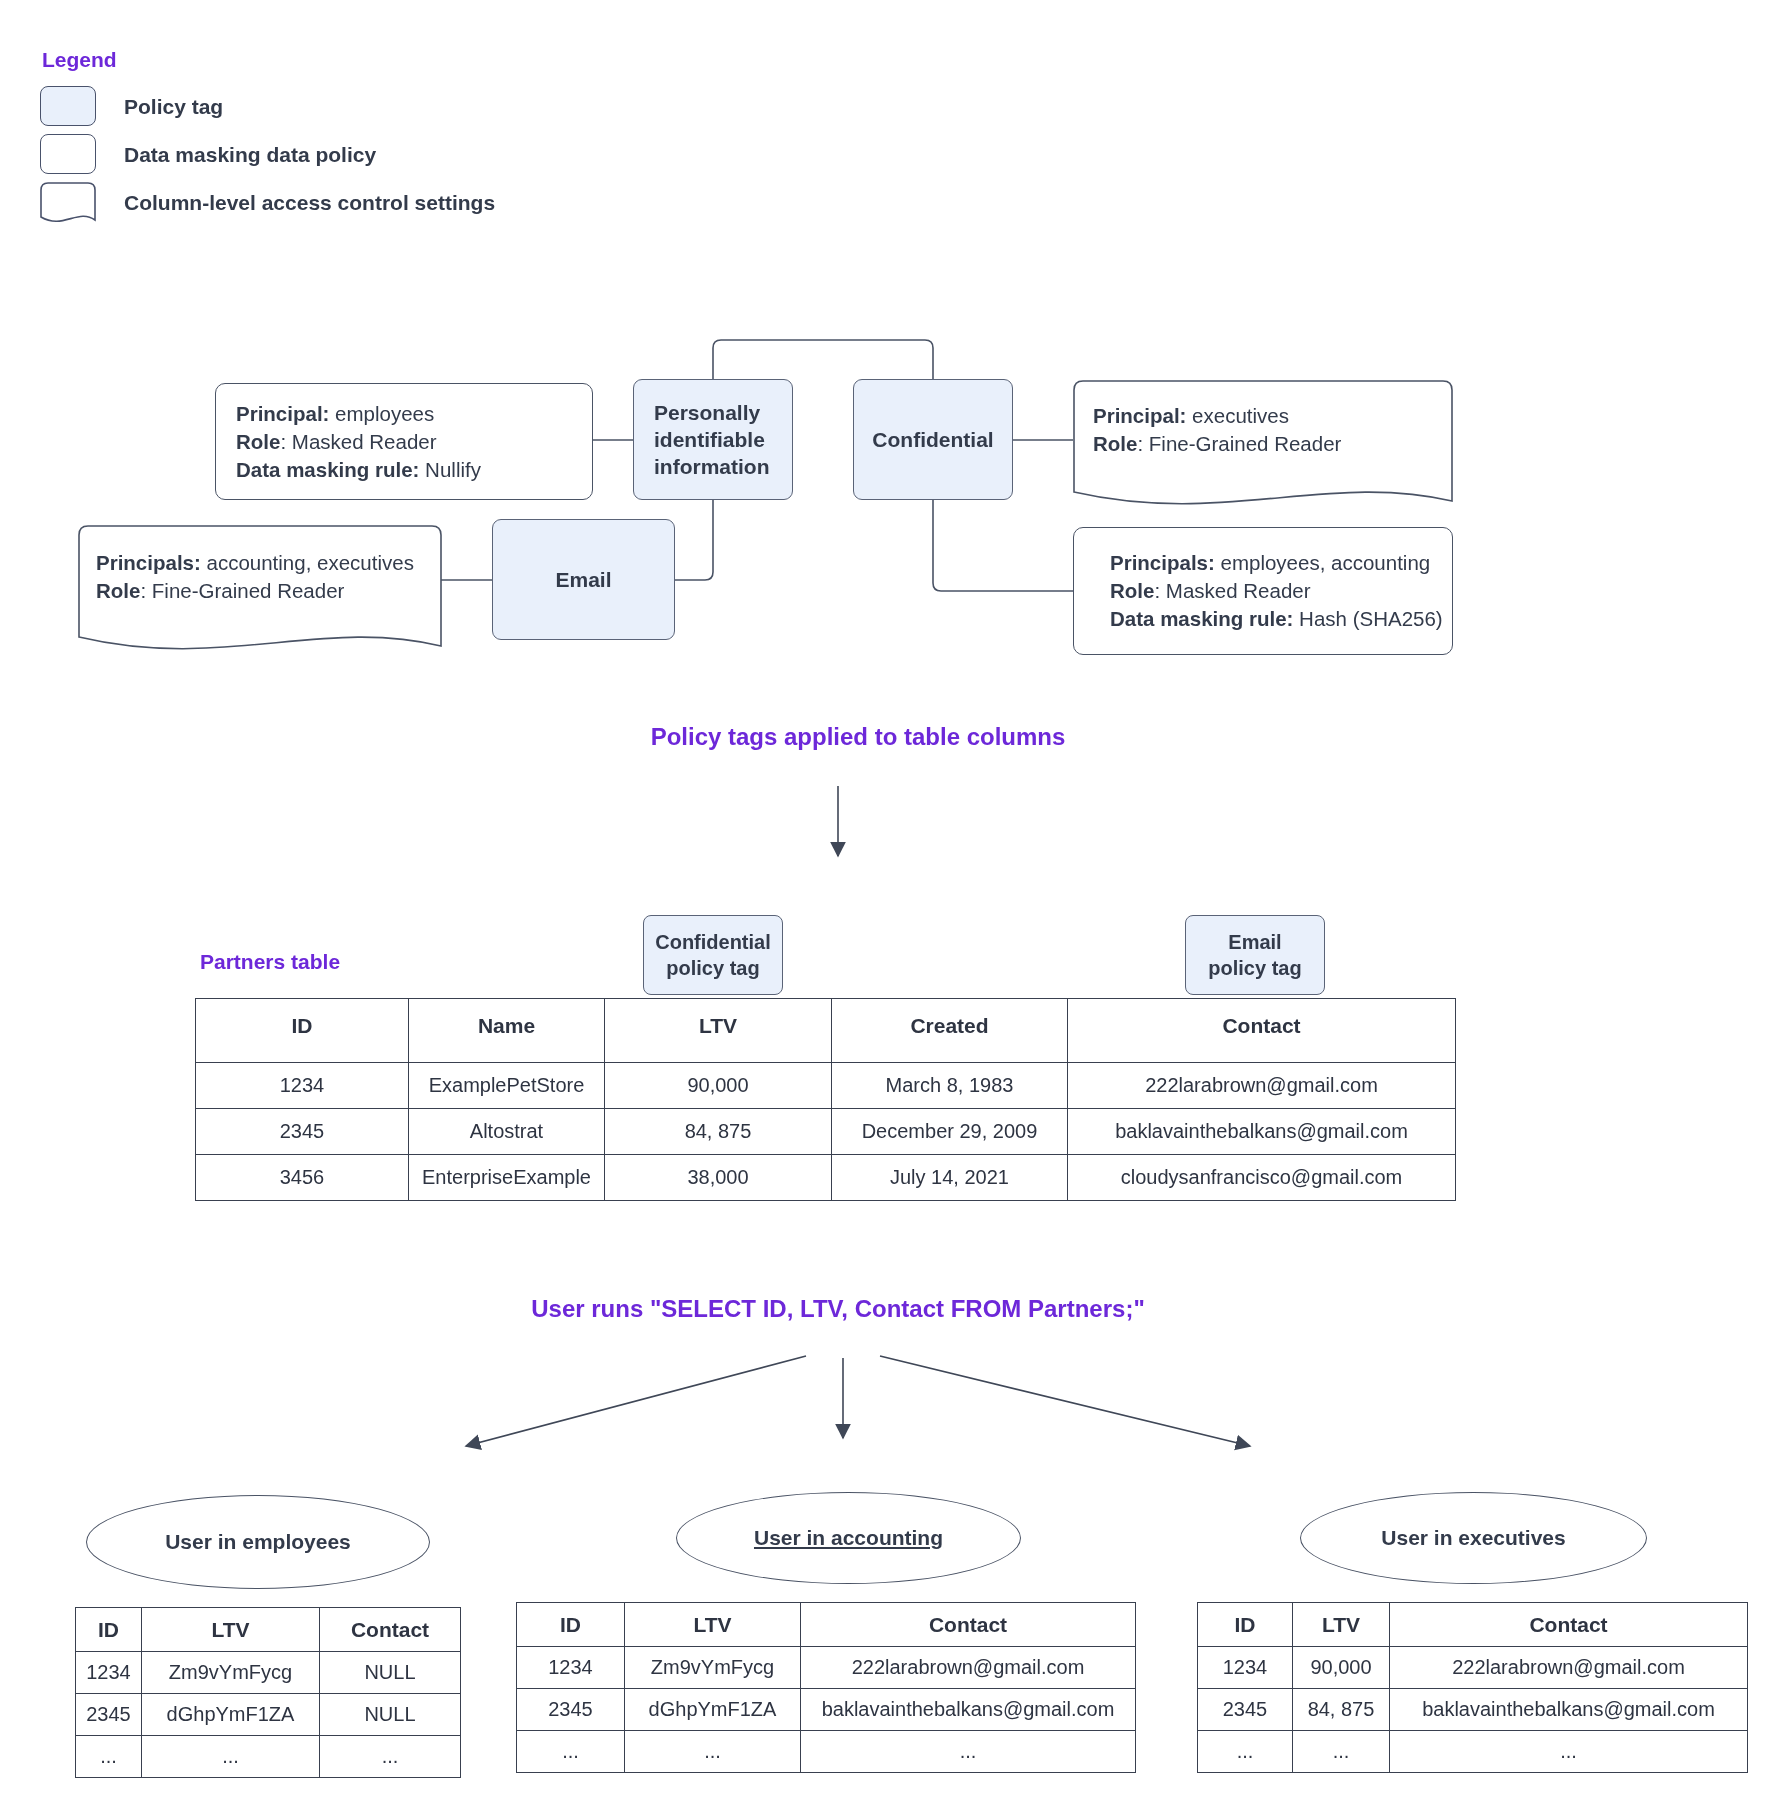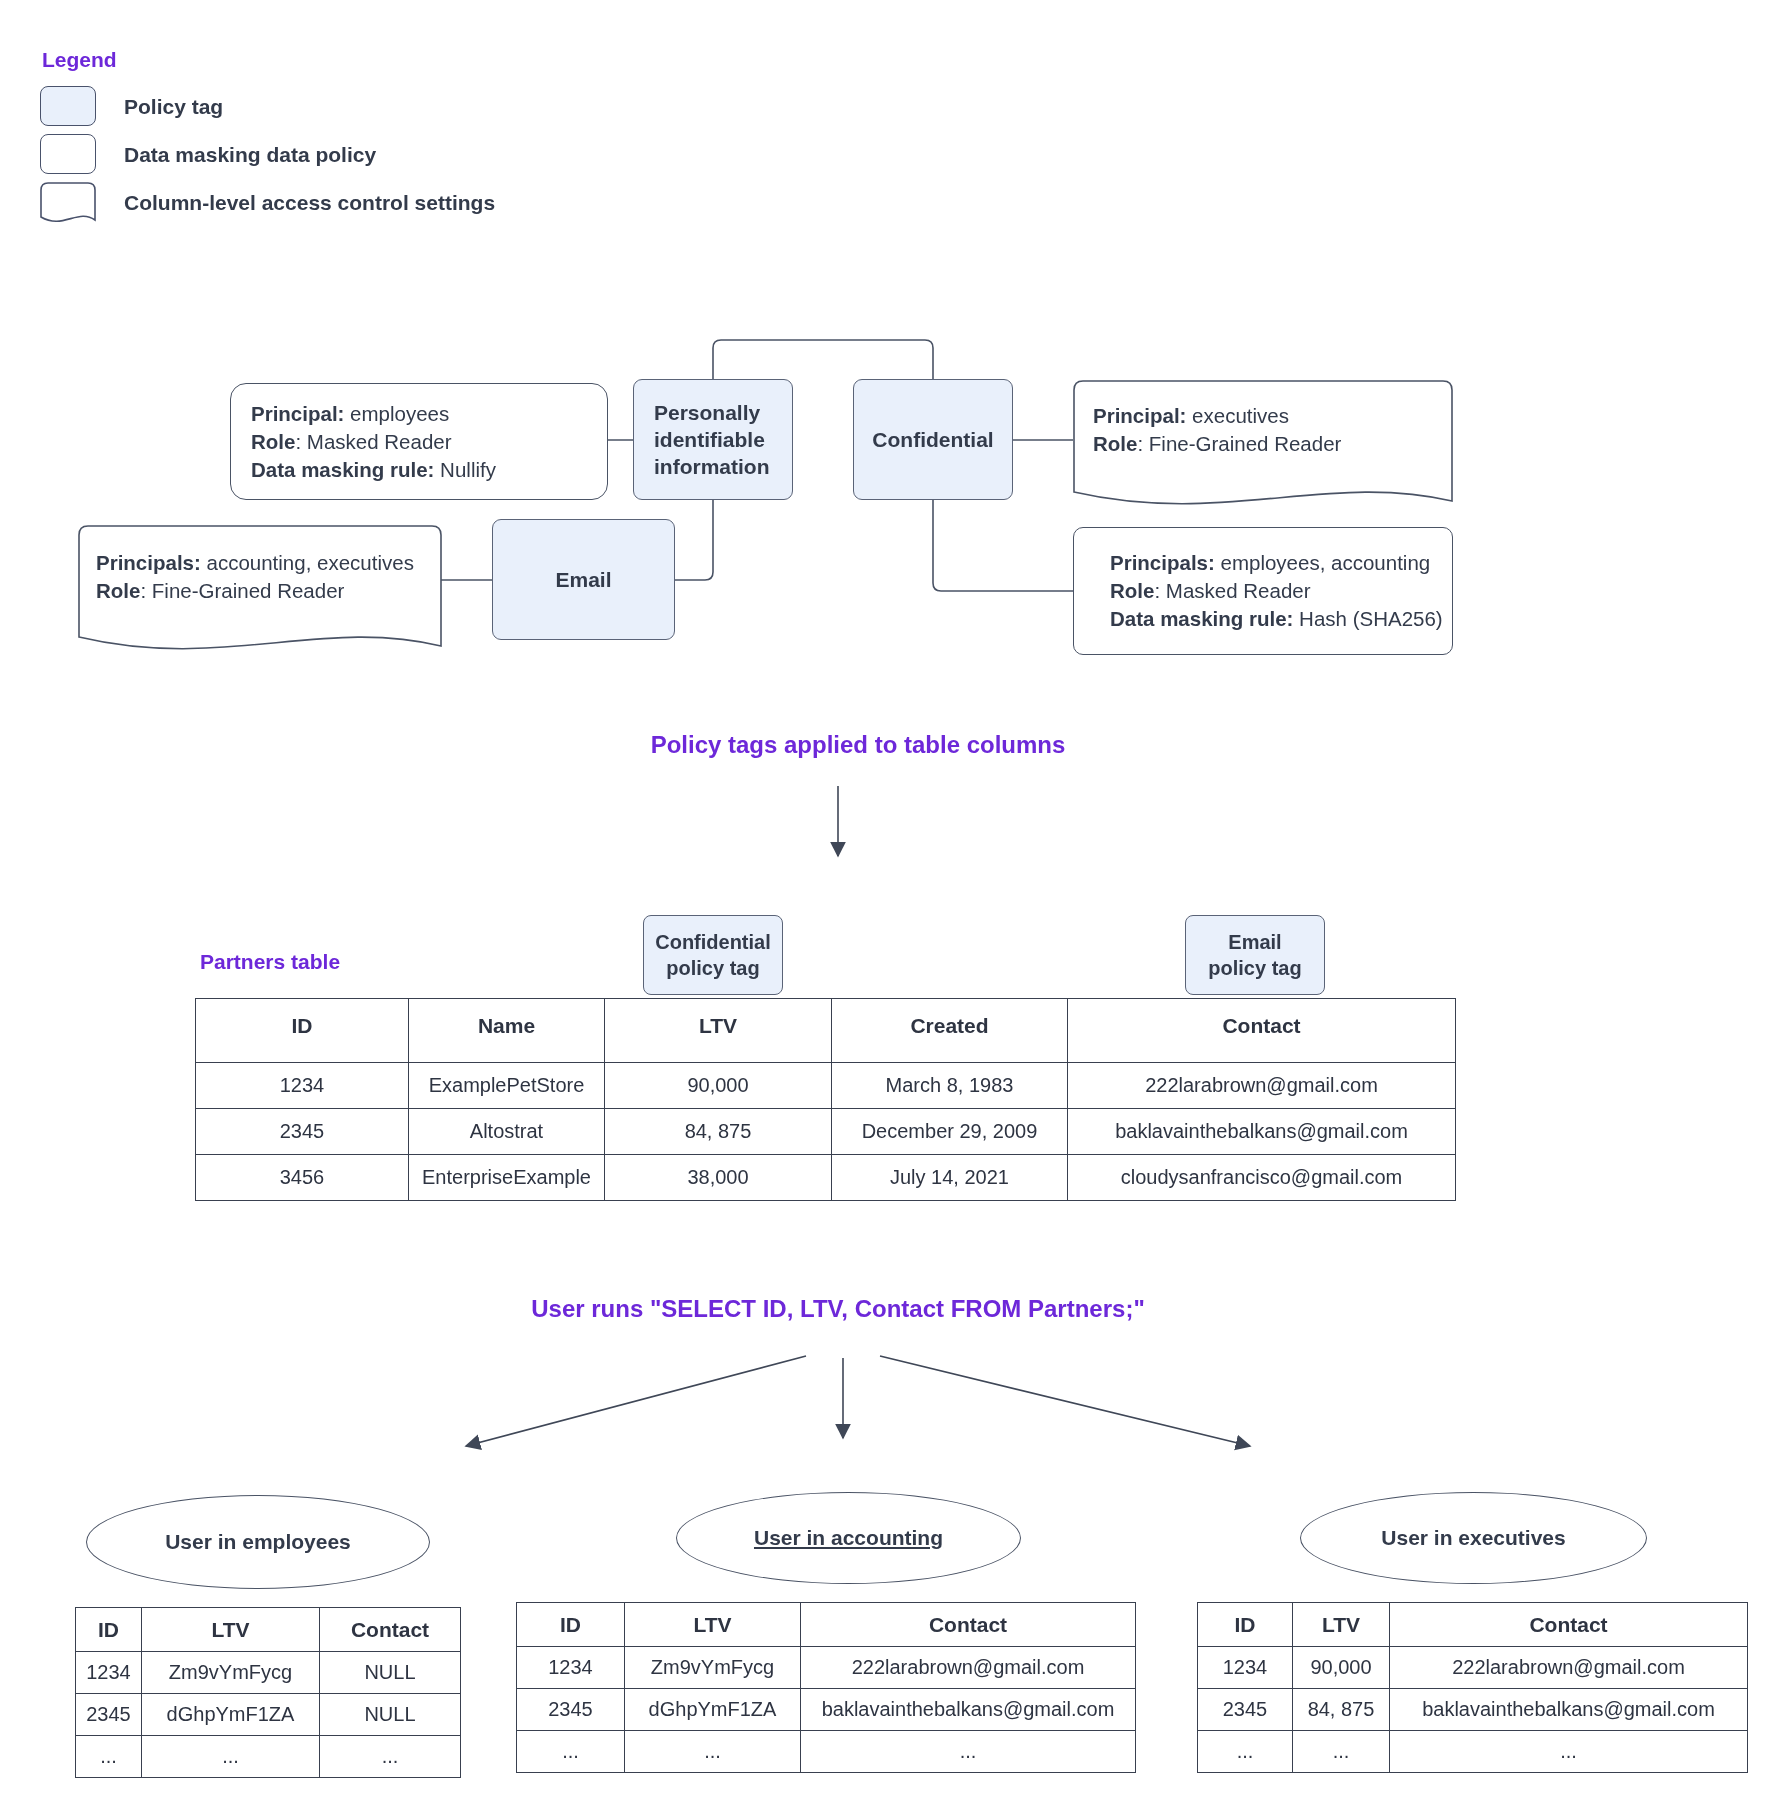--- a/index.html
+++ b/index.html
@@ -66,21 +66,21 @@
   <div class="legend-label" style="left:124px;top:143px;">Data masking data policy</div>
 
   <div class="doc" style="left:40px;top:182px;width:56px;height:46px;">
     <svg width="56" height="46" viewBox="0 0 56 46">
       <path d="M 8 1 L 48 1 Q 55 1 55 8 L 55 38 C 38 26 23 48 1 35 L 1 8 Q 1 1 8 1 Z" fill="#ffffff" stroke="#49526b" stroke-width="1.6"></path>
     </svg>
   </div>
   <div class="legend-label" style="left:124px;top:191px;">Column-level access control settings</div>
 
 
-  <div class="card" style="left:230px;top:383px;width:378px;height:117px;border-radius:16px;">
+  <div class="card" style="left:215px;top:383px;width:378px;height:117px;">
     <div class="lines" style="padding:16px 0 0 20px;">
       <div><b>Principal:</b><span> employees</span></div>
       <div><b>Role</b><span>: Masked Reader</span></div>
       <div><b>Data masking rule:</b><span> Nullify</span></div>
     </div>
   </div>
 
   <div class="node" style="left:633px;top:379px;width:160px;height:121px;padding-left:20px;line-height:27px;">
     <span>Personally identifiable information</span>
   </div>
@@ -114,21 +114,21 @@
   </div>
 
   <div class="card" style="left:1073px;top:527px;width:380px;height:128px;padding-left:16px;">
     <div class="lines" style="padding:21px 0 0 20px;">
       <div><b>Principals:</b><span> employees, accounting</span></div>
       <div><b>Role</b><span>: Masked Reader</span></div>
       <div><b>Data masking rule:</b><span> Hash (SHA256)</span></div>
     </div>
   </div>
 
-  <div class="abs title" style="left:458px;top:723px;width:800px;text-align:center;font-size:24px;margin-top:8px;">Policy tags applied to table columns</div>
+  <div class="abs title" style="left:458px;top:723px;width:800px;text-align:center;font-size:24px;">Policy tags applied to table columns</div>
 
   <div class="abs title" style="left:200px;top:950px;font-size:21px;">Partners table</div>
 
   <div class="tag" style="left:643px;top:915px;width:140px;height:80px;">
     <span>Confidential</span>
     <span>policy tag</span>
   </div>
   <div class="tag" style="left:1185px;top:915px;width:140px;height:80px;">
     <span>Email</span>
     <span>policy tag</span>

